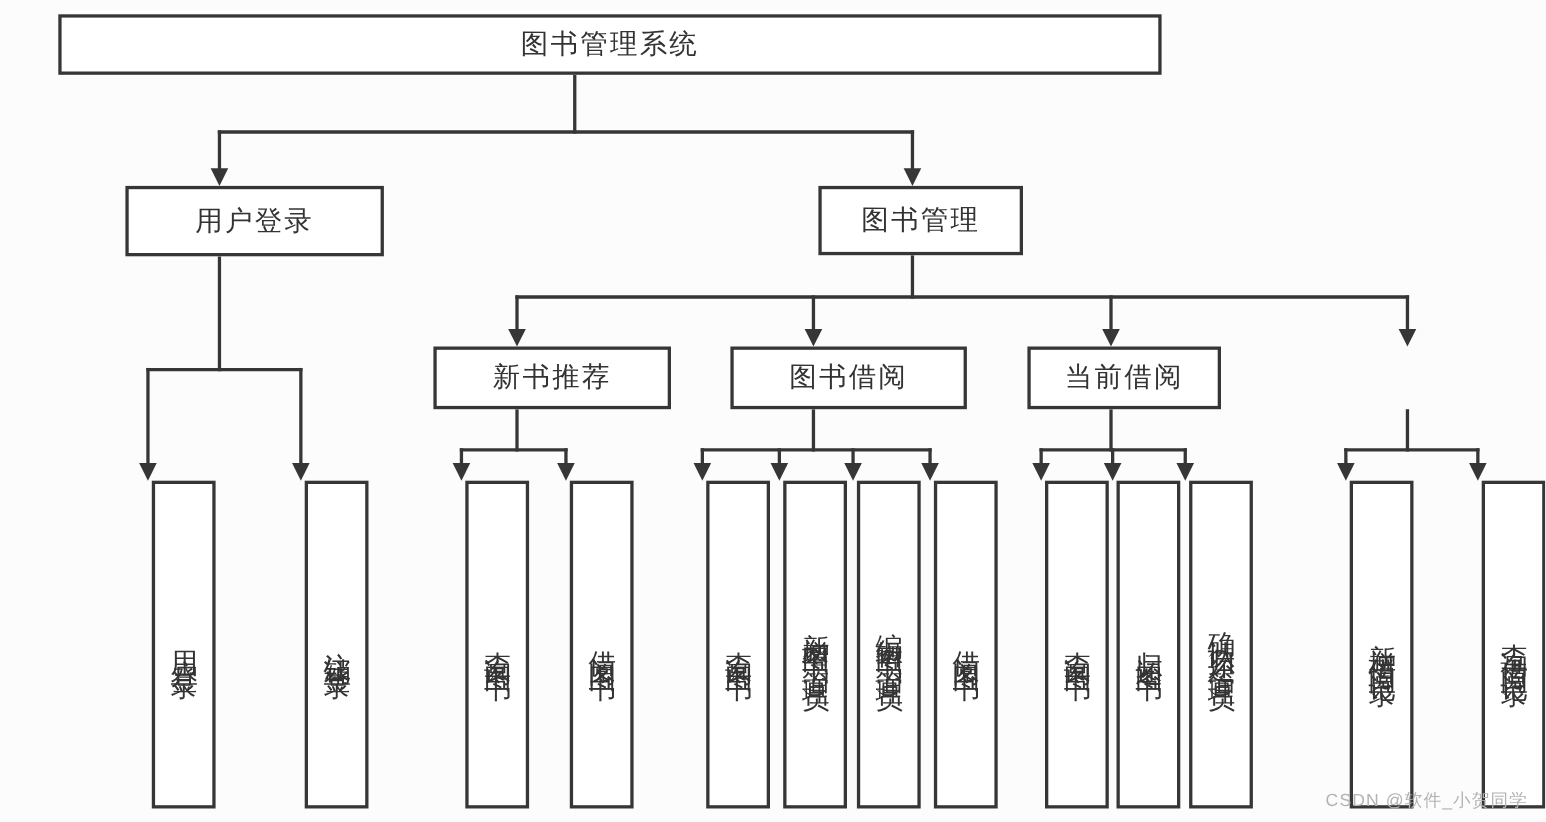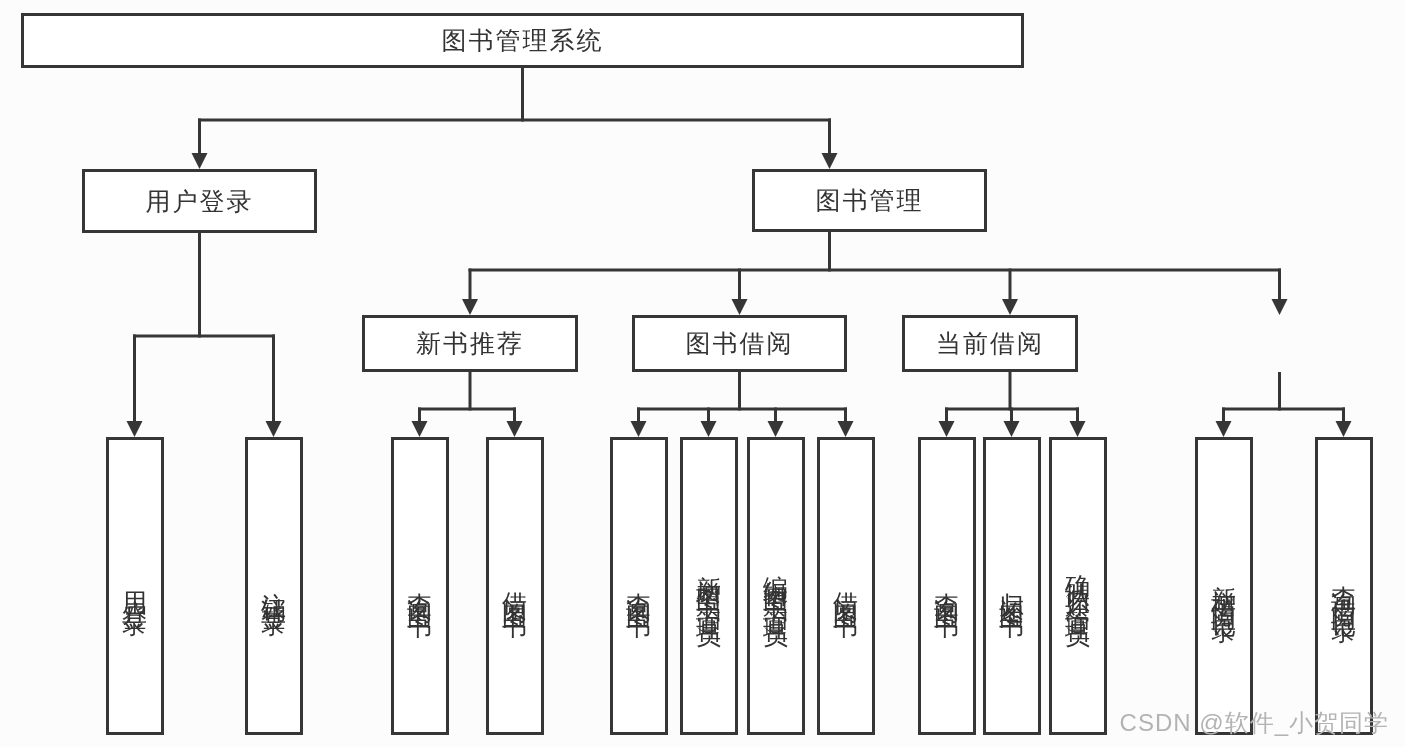--- a/index.html
+++ b/index.html
@@ -17,32 +17,33 @@
     position:absolute;
     box-sizing:border-box;
     background:var(--boxbg,#ffffff);
     border:3px solid var(--line,#363636);
     display:flex;align-items:center;justify-content:center;
     color:var(--text,#333333);
     font-size:25px;
     letter-spacing:2px;
     line-height:1;
     text-align:center;
+    margin-left:32px;
   }
   .box.v span{
     writing-mode:vertical-rl;
     letter-spacing:7px;
     font-size:25px;
     white-space:nowrap;
   }
   .watermark{
     position:absolute;
     right:16px;bottom:8px;
     color:var(--watermark,#b3b3b3);
-    font-size:24px;
+    font-size:16px;
     letter-spacing:1px;
     pointer-events:none;
   }
 </style>
 </head>
 <body>
 
 <div id="stage">
 
   <svg class="wires" width="1405" height="747" viewBox="0 0 1405 747">
@@ -124,21 +125,21 @@
     </g>
   </svg>
 
   <div class="box" style="left:21px;top:13px;width:1003px;height:55px">
     <span>图书管理系统</span>
   </div>
 
   <div class="box" style="left:82px;top:169px;width:235px;height:64px">
     <span>用户登录</span>
   </div>
-  <div class="box" style="left:752px;top:169px;width:235px;height:63px">
+  <div class="box" style="left:712px;top:169px;width:186px;height:63px">
     <span>图书管理</span>
   </div>
 
   <div class="box" style="left:362px;top:315px;width:216px;height:57px">
     <span>新书推荐</span>
   </div>
   <div class="box" style="left:632px;top:315px;width:215px;height:57px">
     <span>图书借阅</span>
   </div>
   <div class="box" style="left:902px;top:315px;width:176px;height:57px">

